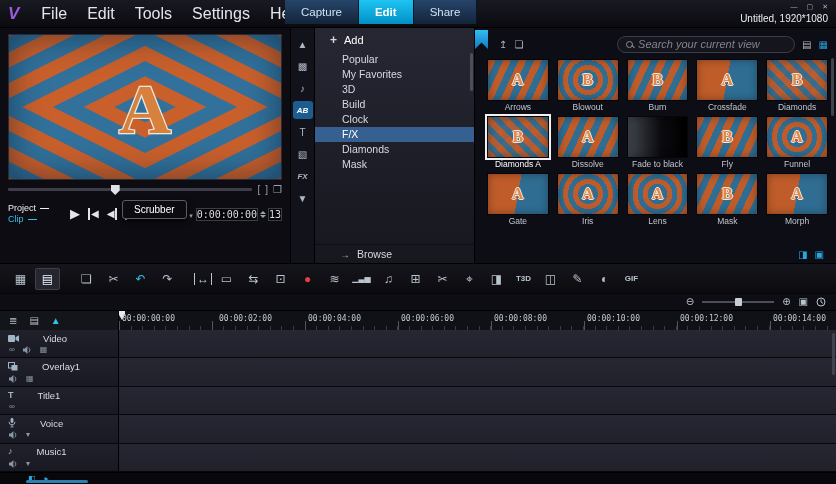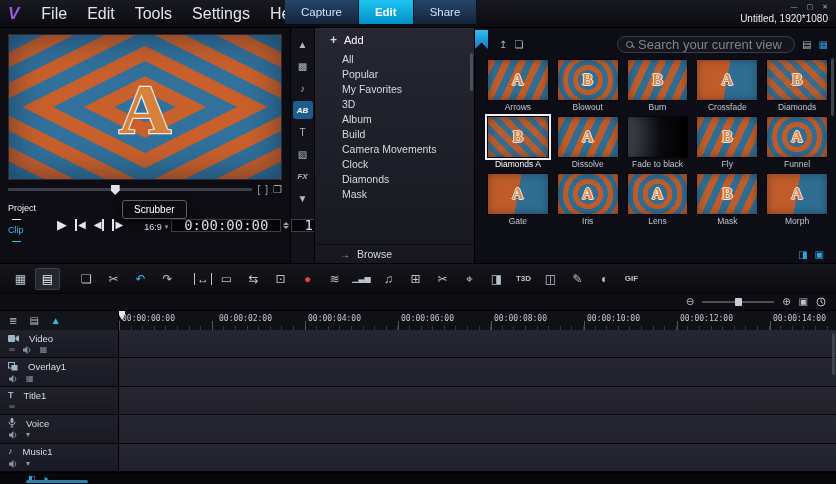--- a/index.html
+++ b/index.html
@@ -43,22 +43,22 @@
   .tbtn{font-size:10px;color:#e2e6ec;line-height:12px}
   .tbtn.play{font-size:13px}
   .e-left{border-left:2px solid #e2e6ec;padding-left:1px}
   .e-right{border-right:2px solid #e2e6ec;padding-right:1px}
   .tooltip{position:absolute;left:114px;top:-3px;background:#0c0c10;border:1px solid #5c5c66;
     border-radius:3px;padding:3px 11px;font-size:10px;color:#fff;z-index:5;box-shadow:0 3px 6px rgba(0,0,0,.65)}
   .tc-cluster{margin-left:auto;display:flex;flex-direction:row;align-items:flex-end;gap:3px}
   .aspect{display:flex;align-items:center;gap:3px;font-size:9px;color:#e2e6ec}
   .aspect .dd{font-size:7px;color:#9aa2ac}
   .tc{display:flex;align-items:center;gap:2px}
-  .tc-box{background:#060609;border:1px solid #3d3d48;padding:0 12px;height:13px;display:flex;
-    align-items:center;font-size:14px;color:#dadee4;font-family:"DejaVu Sans Mono",monospace}
+  .tc-box{background:#060609;border:1px solid #3d3d48;padding:0 0;height:13px;display:flex;
+    align-items:center;font-size:10px;color:#dadee4;font-family:"DejaVu Sans Mono",monospace}
   .spin{display:flex;flex-direction:column;gap:1px}
   .spin i{display:block;width:0;height:0;border-left:3px solid transparent;border-right:3px solid transparent}
   .spin .up{border-bottom:3px solid #9aa2ac}
   .spin .dn{border-top:3px solid #9aa2ac}
 
   
   .navcol{width:24px;background:#12121a;border-left:1px solid #000;display:flex;flex-direction:column;
     align-items:center;padding:5px 0}
   .nav-item{width:20px;height:18px;margin:2px 0;display:flex;align-items:center;justify-content:center;
     font-size:10px;color:#aeb6c2}
@@ -83,22 +83,22 @@
     flex-direction:column;border-left:1px solid #000}
   .pinflag{position:absolute;left:0;top:2px;width:13px;height:19px;
     background:linear-gradient(#33bdf2,#1478c0);clip-path:polygon(0 0,100% 0,100% 100%,50% 66%,0 100%)}
   .gal-top{height:24px;display:flex;align-items:center;gap:7px;padding-left:12px}
   .gal-icon{font-size:10px;color:#aeb6c2}
   .search{margin-left:auto;width:178px;height:17px;background:#15151d;border:1px solid #3d3d49;
     border-radius:9px;display:flex;align-items:center;gap:5px;padding:0 8px}
   .mag{width:7px;height:7px;border:1.2px solid #8a909c;border-radius:50%;position:relative;flex:none}
   .mag::after{content:"";position:absolute;width:4px;height:1.2px;background:#8a909c;
     transform:rotate(45deg);right:-3px;bottom:-1px}
-  .search input{flex:1;min-width:0;background:transparent;border:none;outline:none;
-    font-size:13px;color:#cfd3da;font-family:inherit}
+  .search input{flex:1;min-width:0;background:transparent;border:none;outline:none;font-style:italic;
+    font-size:11px;color:#cfd3da;font-family:inherit}
   .search input::placeholder{color:#7e8490}
   .grid{display:grid;grid-template-columns:repeat(5,1fr);column-gap:8px;row-gap:3px;margin-top:3px}
   .cell{display:flex;flex-direction:column}
   .thumb{height:42px;border:1px solid #05050a;position:relative;display:flex;align-items:center;
     justify-content:center;box-shadow:inset 0 0 8px rgba(0,0,0,.35)}
   .cell.selected .thumb{outline:2px solid #f1f1f4;outline-offset:0}
   .cell.selected .lbl{color:#fff}
   .lt{font-family:"Liberation Serif","DejaVu Serif",serif;font-weight:bold;font-size:16px;color:#e2874a;
     text-shadow:-1px 0 #efe9e0,1px 0 #efe9e0,0 -1px #efe9e0,0 1px #efe9e0}
   .lbl{height:12px;font-size:8.5px;color:#c2c6ce;text-align:center;line-height:13px;white-space:nowrap;overflow:hidden}
@@ -138,21 +138,21 @@
     background-size:100% 9px,100% 4px;background-position:left bottom,left bottom;background-repeat:no-repeat}
   .tick{position:absolute;top:3px;font-size:8px;color:#c6c9d2;font-family:"DejaVu Sans Mono",monospace}
   .phead{position:absolute;left:0;top:0;width:6px;height:9px;background:#e8eaf0;
     clip-path:polygon(0 0,100% 0,100% 45%,50% 100%,0 45%)}
 
   
   .tracks{height:142px;display:flex;flex-direction:column;position:relative;background:#0d0d13}
   .trow{flex:1;display:flex;border-bottom:1px solid #07070b}
   .thead{width:118px;flex:none;background:linear-gradient(#21212c,#191923);padding:2px 4px 2px 8px;
     display:flex;flex-direction:column;justify-content:center;gap:2px}
-  .r1{display:flex;align-items:center;gap:10px;font-size:9.5px;color:#d8dce3}
+  .r1{display:flex;align-items:center;gap:24px;font-size:9.5px;color:#d8dce3}
   .r2{display:flex;align-items:center;gap:8px;padding-left:1px;height:9px}
   .lane{flex:1;background:linear-gradient(#272733,#21212c);border-left:1px solid #000}
   .gly{font-size:9px;color:#9fb6c9;font-weight:bold;line-height:9px}
   .gly2{font-size:8px;color:#8a97a5;line-height:8px}
   .ticon,.tctl{display:flex;align-items:center}
   .v-scroll{position:absolute;right:1px;top:3px;width:3px;height:42px;background:#3e434e;border-radius:2px}
 
   
   .statusbar{height:12px;background:#08080c;border-top:1px solid #000;display:flex;align-items:center;
     gap:9px;padding-left:28px;position:relative}
@@ -256,28 +256,26 @@
         <div class="nav-item txt">FX</div>
         <div class="nav-item">▼</div>
       </div>
 
     <div class="cats">
       <div class="add-row">
         <span class="add-icon">+</span>
         <span>Add</span>
       </div>
       <div class="cat-list" id="catlist">
-          <div class="cat">All</div>
           <div class="cat">Popular</div>
           <div class="cat">My Favorites</div>
           <div class="cat">3D</div>
-          <div class="cat">Album</div>
           <div class="cat">Build</div>
-          <div class="cat">Camera Movements</div>
           <div class="cat">Clock</div>
+          <div class="cat selected">F/X</div>
           <div class="cat">Diamonds</div>
           <div class="cat">Mask</div>
         </div>
       <div class="browse">
         <span class="browse-icon">→</span>
         <span>Browse</span>
       </div>
       <div class="cat-scroll"></div>
     </div>
 

